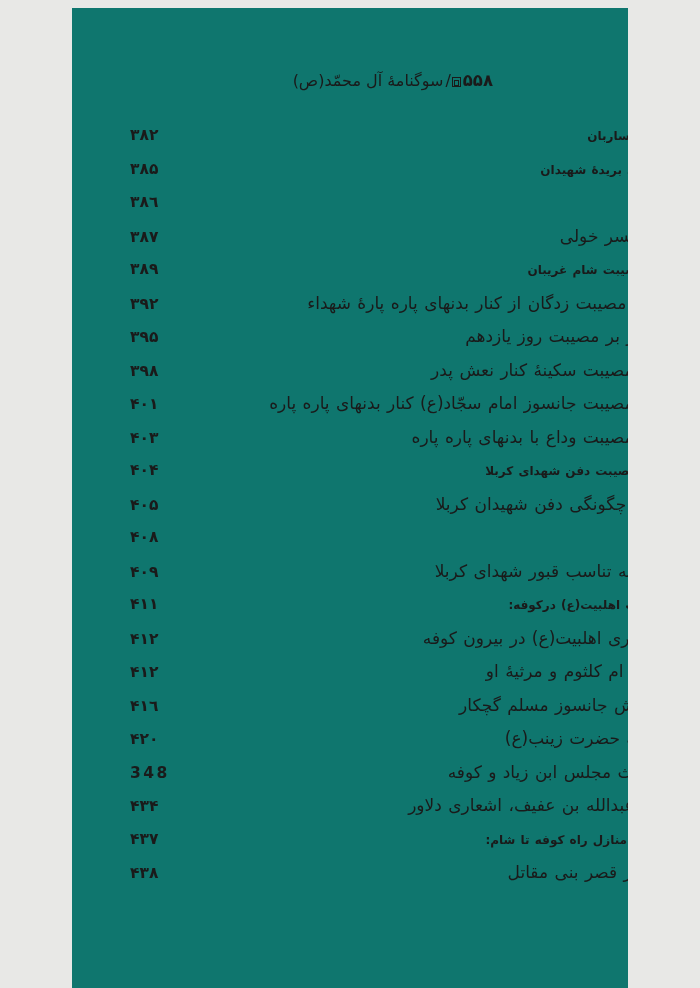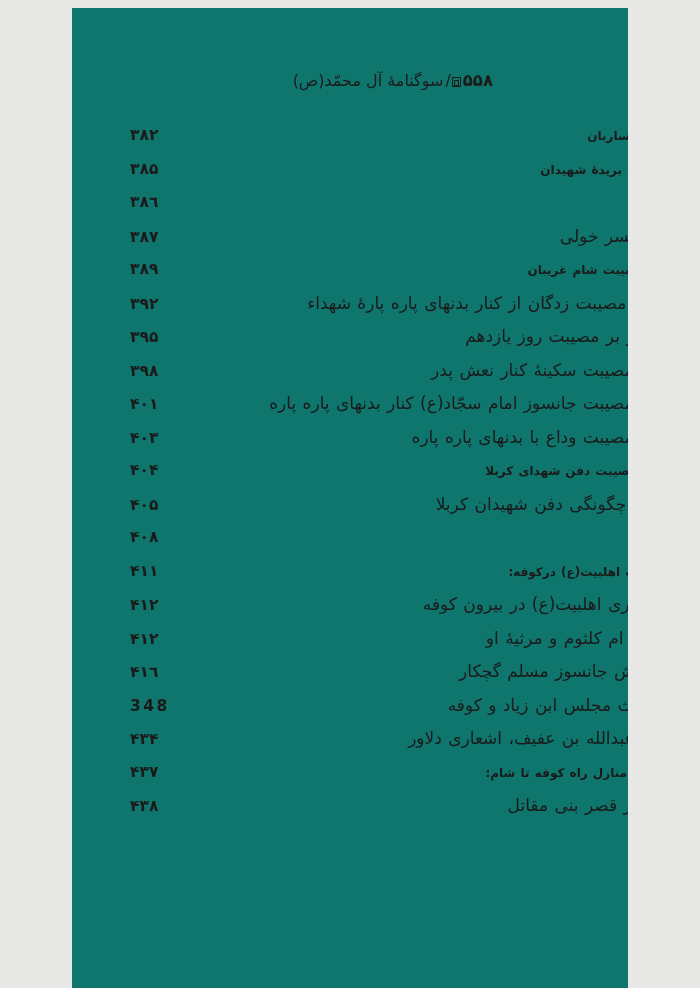--- a/index.html
+++ b/index.html
@@ -159,20 +159,24 @@
 
   <div class="toc-row">
     <span class="page-num" dir="ltr">۴۰۵</span>
     <span class="row-title" dir="rtl">ترسیم و چگونگی دفن شهیدان کربلا</span>
   </div>
 
   <div class="toc-row">
     <span class="page-num" dir="ltr">۴۰۸</span>
   </div>
 
+  <div class="toc-row">
+    <span class="page-num" dir="ltr">۴۰۹</span>
+    <span class="row-title" dir="rtl">اشعاری به تناسب قبور شهدای کربلا</span>
+  </div>
 
   <div class="toc-row bold">
     <span class="page-num" dir="ltr">۴۱۱</span>
     <span class="row-title" dir="rtl">ذکر مصائب اهلبیت(ع) درکوفه:</span>
   </div>
 
   <div class="toc-row">
     <span class="page-num" dir="ltr">۴۱۲</span>
     <span class="row-title" dir="rtl">۱ ـ نگهداری اهلبیت(ع) در بیرون کوفه</span>
   </div>
@@ -180,20 +184,24 @@
   <div class="toc-row">
     <span class="page-num" dir="ltr">۴۱۲</span>
     <span class="row-title" dir="rtl">۲ ـ گفتار ام کلثوم و مرثیهٔ او</span>
   </div>
 
   <div class="toc-row">
     <span class="page-num" dir="ltr">۴۱٦</span>
     <span class="row-title" dir="rtl">۳ ـ گزارش جانسوز مسلم گچکار</span>
   </div>
 
+  <div class="toc-row">
+    <span class="page-num" dir="ltr">۴۲۰</span>
+    <span class="row-title" dir="rtl">۴ ـ خطبهٔ حضرت زینب(ع)</span>
+  </div>
 
   <div class="toc-row">
     <span class="page-num" dir="ltr">348</span>
     <span class="row-title" dir="rtl">۵ ـ حوادث مجلس ابن زیاد و کوفه</span>
   </div>
 
   <div class="toc-row">
     <span class="page-num" dir="ltr">۴۳۴</span>
     <span class="row-title" dir="rtl">شهادت عبدالله بن عفیف، اشعاری دلاور</span>
   </div>

